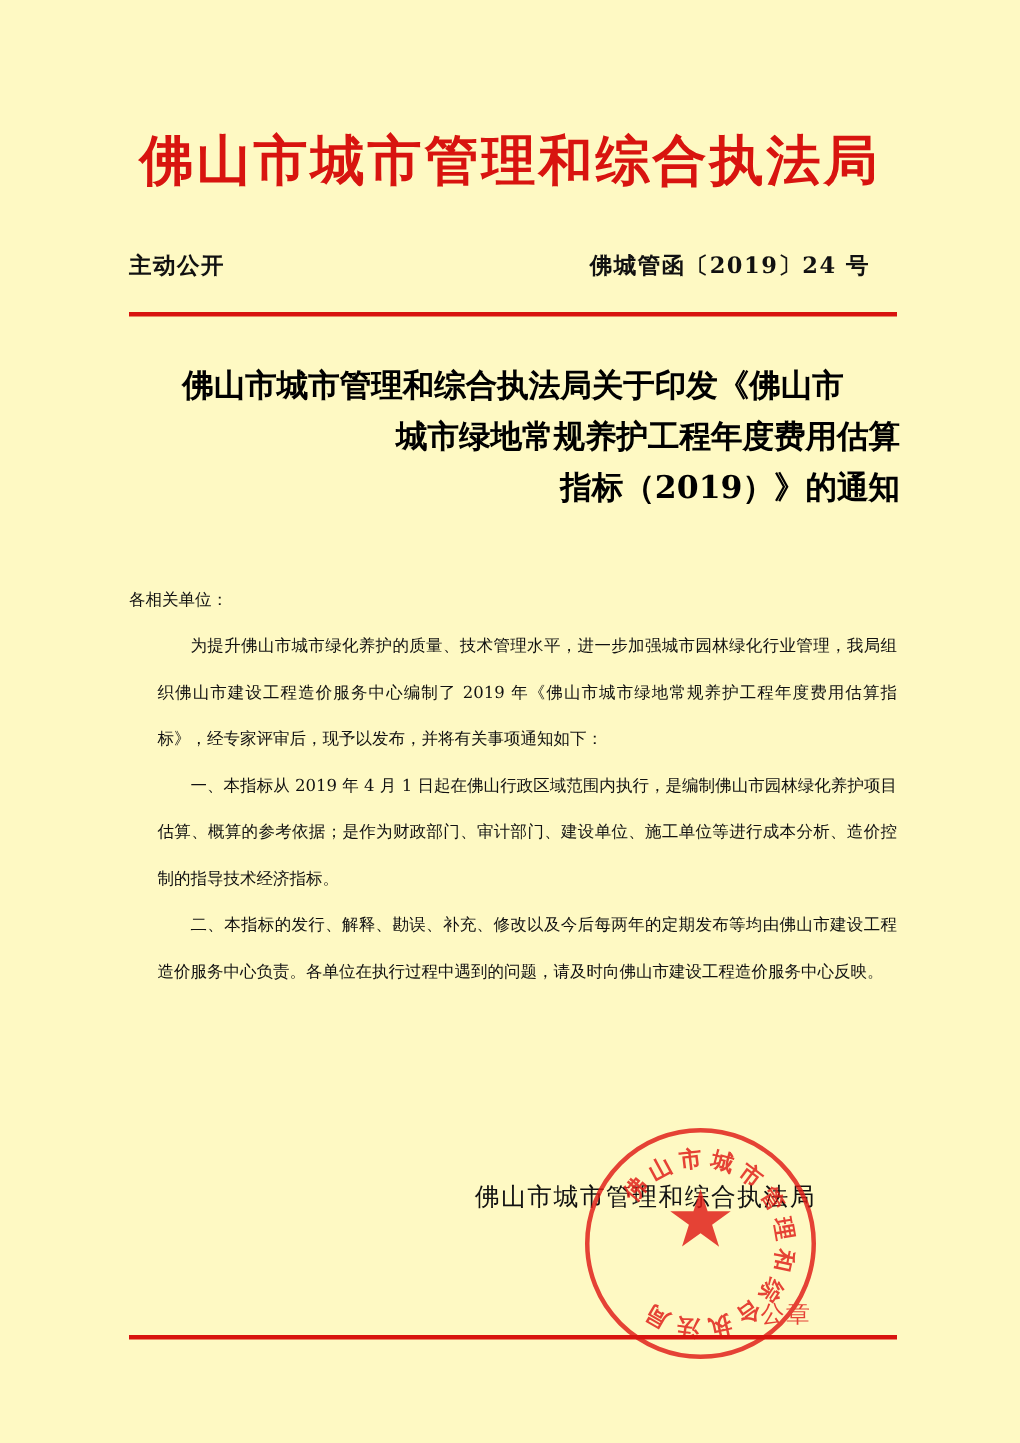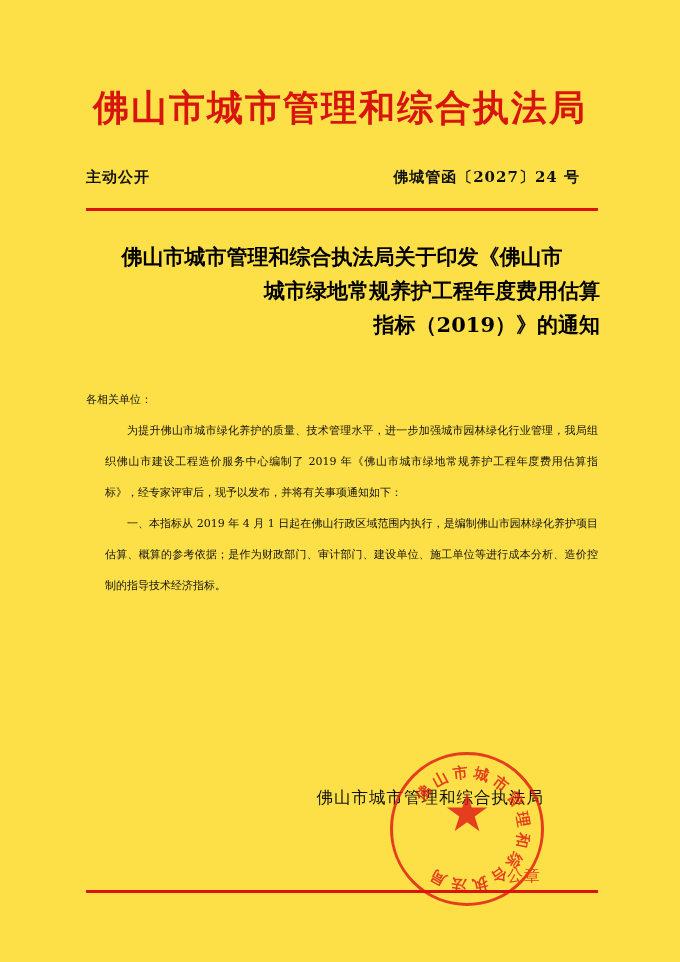--- a/index.html
+++ b/index.html
@@ -13,21 +13,21 @@
     font-family: "Liberation Serif", "DejaVu Serif", serif;
     color: #111;
     position: relative;
     overflow: hidden;
   }
   .page {
     position: absolute;
     left: 0; top: 0;
     width: 680px;
     height: 962px;
-    background: #fde047;
+    background: #fef9c3;
     box-sizing: border-box;
   }
   .doc-inner {
     position: absolute;
     left: 64px;
     top: 0;
     width: 552px;
     height: 962px;
   }
 
@@ -203,35 +203,36 @@
 
 <div class="page">
   <div class="doc-inner">
 
     <div class="masthead">
       <div class="masthead-title">佛山市城市管理和综合执法局</div>
     </div>
 
     <div class="meta-row">
       <div class="meta-left">主动公开</div>
-      <div class="meta-right">佛城管函〔2027〕24 号</div>
+      <div class="meta-right">佛城管函〔2019〕24 号</div>
     </div>
 
     <div class="red-rule"></div>
 
     <div class="doc-title">
       <span class="line">佛山市城市管理和综合执法局关于印发《佛山市</span>
       <span class="line line-c">城市绿地常规养护工程年度费用估算</span>
       <span class="line line-c">指标（2019）》的通知</span>
     </div>
 
     <div class="body-text">
       <p>各相关单位：</p>
       <p class="indent">为提升佛山市城市绿化养护的质量、技术管理水平，进一步加强城市园林绿化行业管理，我局组织佛山市建设工程造价服务中心编制了 2019 年《佛山市城市绿地常规养护工程年度费用估算指标》，经专家评审后，现予以发布，并将有关事项通知如下：</p>
       <p class="indent">一、本指标从 2019 年 4 月 1 日起在佛山行政区域范围内执行，是编制佛山市园林绿化养护项目估算、概算的参考依据；是作为财政部门、审计部门、建设单位、施工单位等进行成本分析、造价控制的指导技术经济指标。</p>
+      <p class="indent">二、本指标的发行、解释、勘误、补充、修改以及今后每两年的定期发布等均由佛山市建设工程造价服务中心负责。各单位在执行过程中遇到的问题，请及时向佛山市建设工程造价服务中心反映。</p>
     </div>
 
     <div class="sign-block">
       <div class="sign-line">佛山市城市管理和综合执法局</div>
     </div>
 
     <div class="seal">
       <div class="seal-inner"></div>
       <div class="seal-star"></div>
       <div class="seal-text" id="sealArc">

